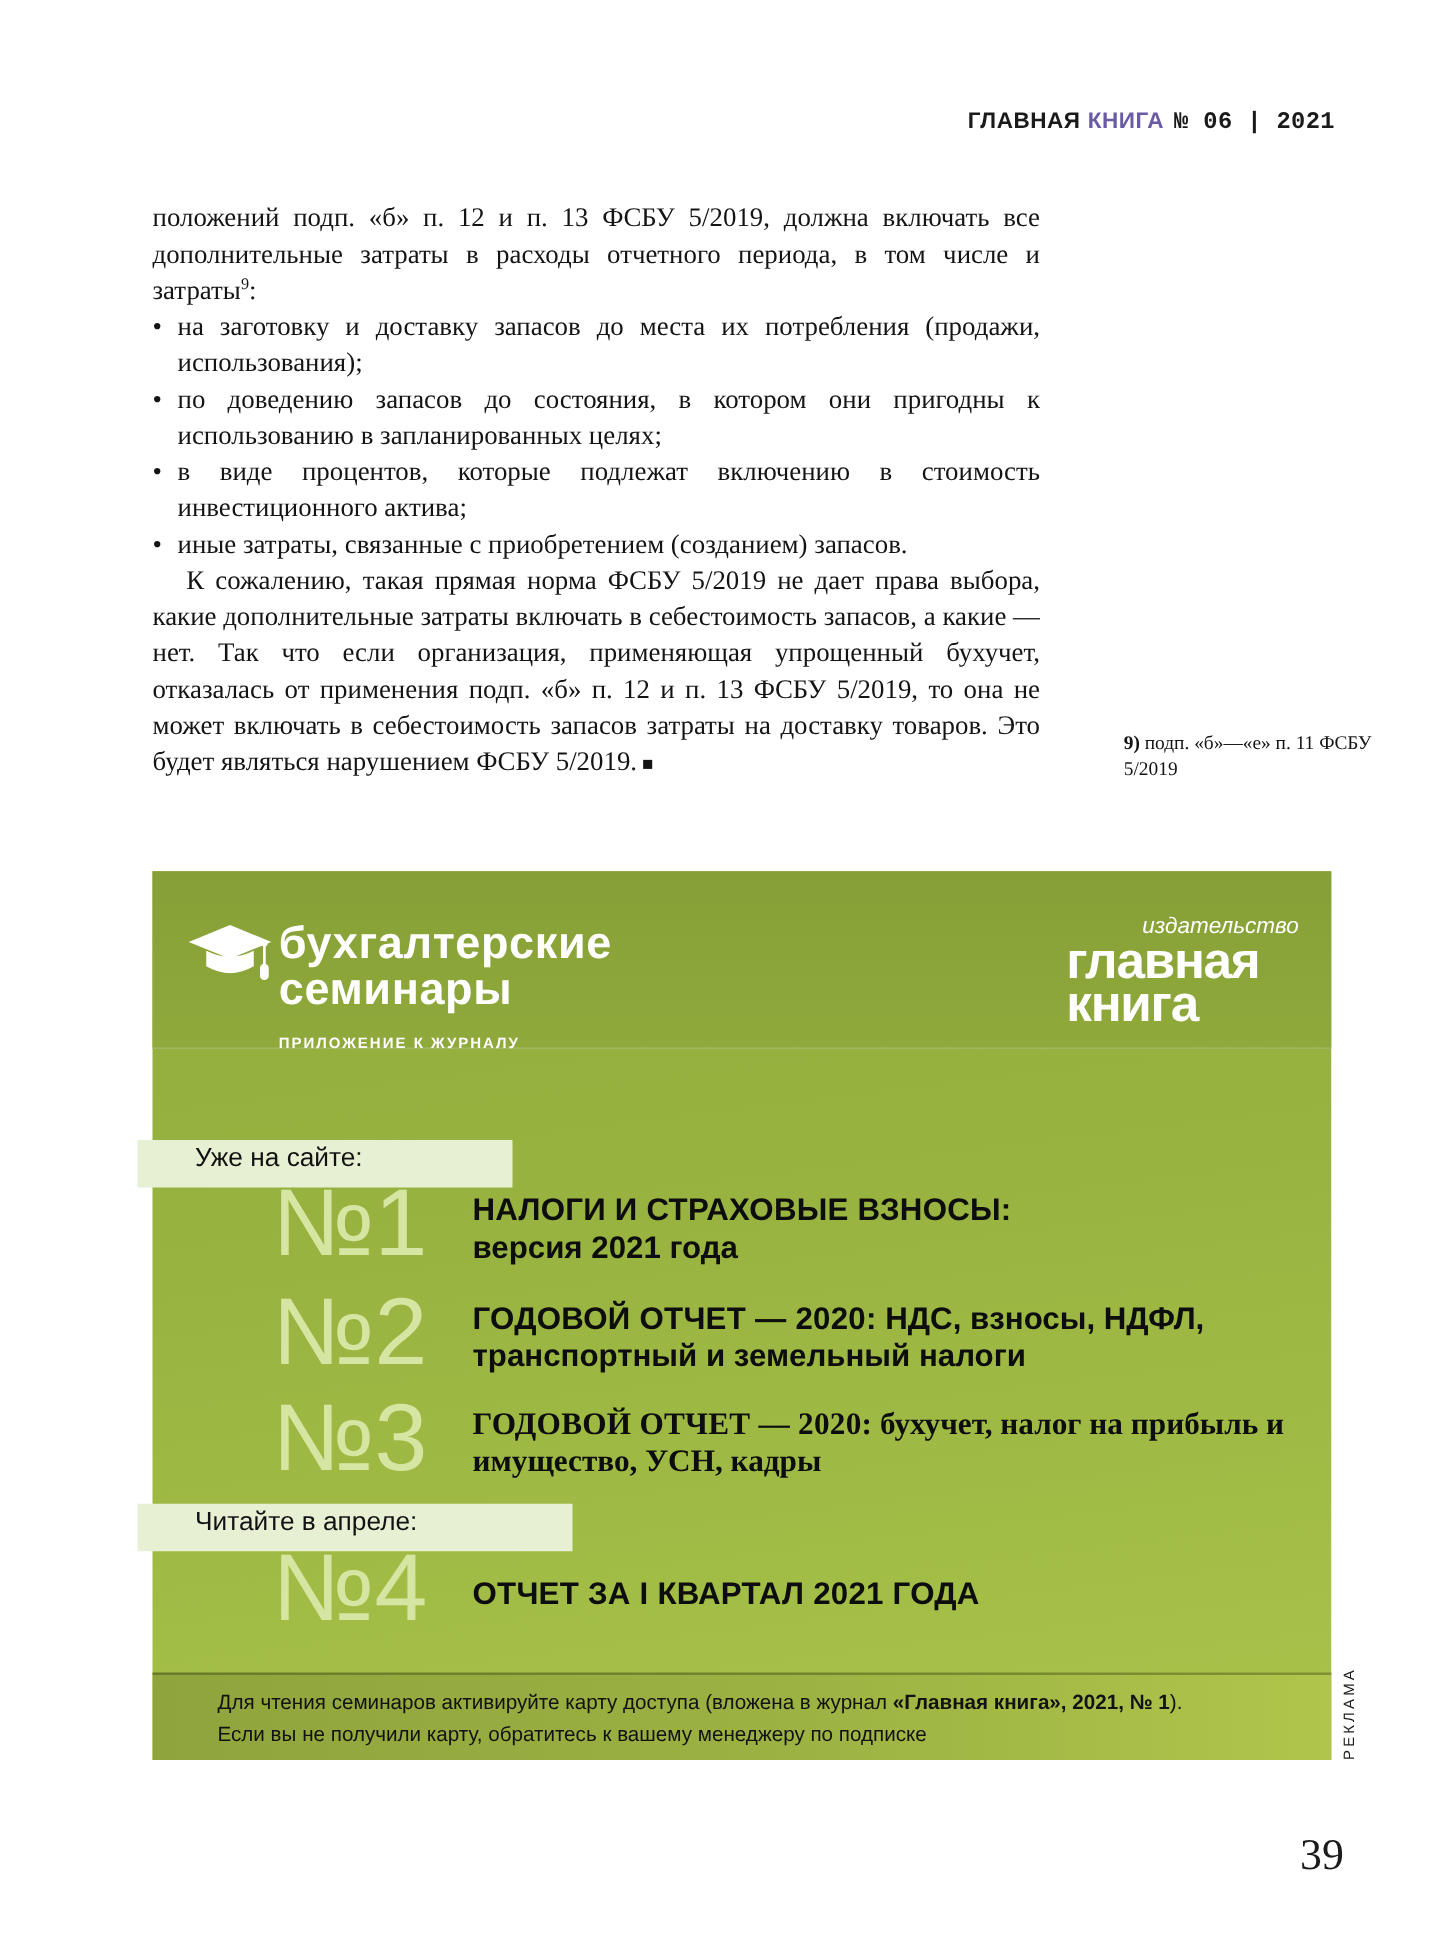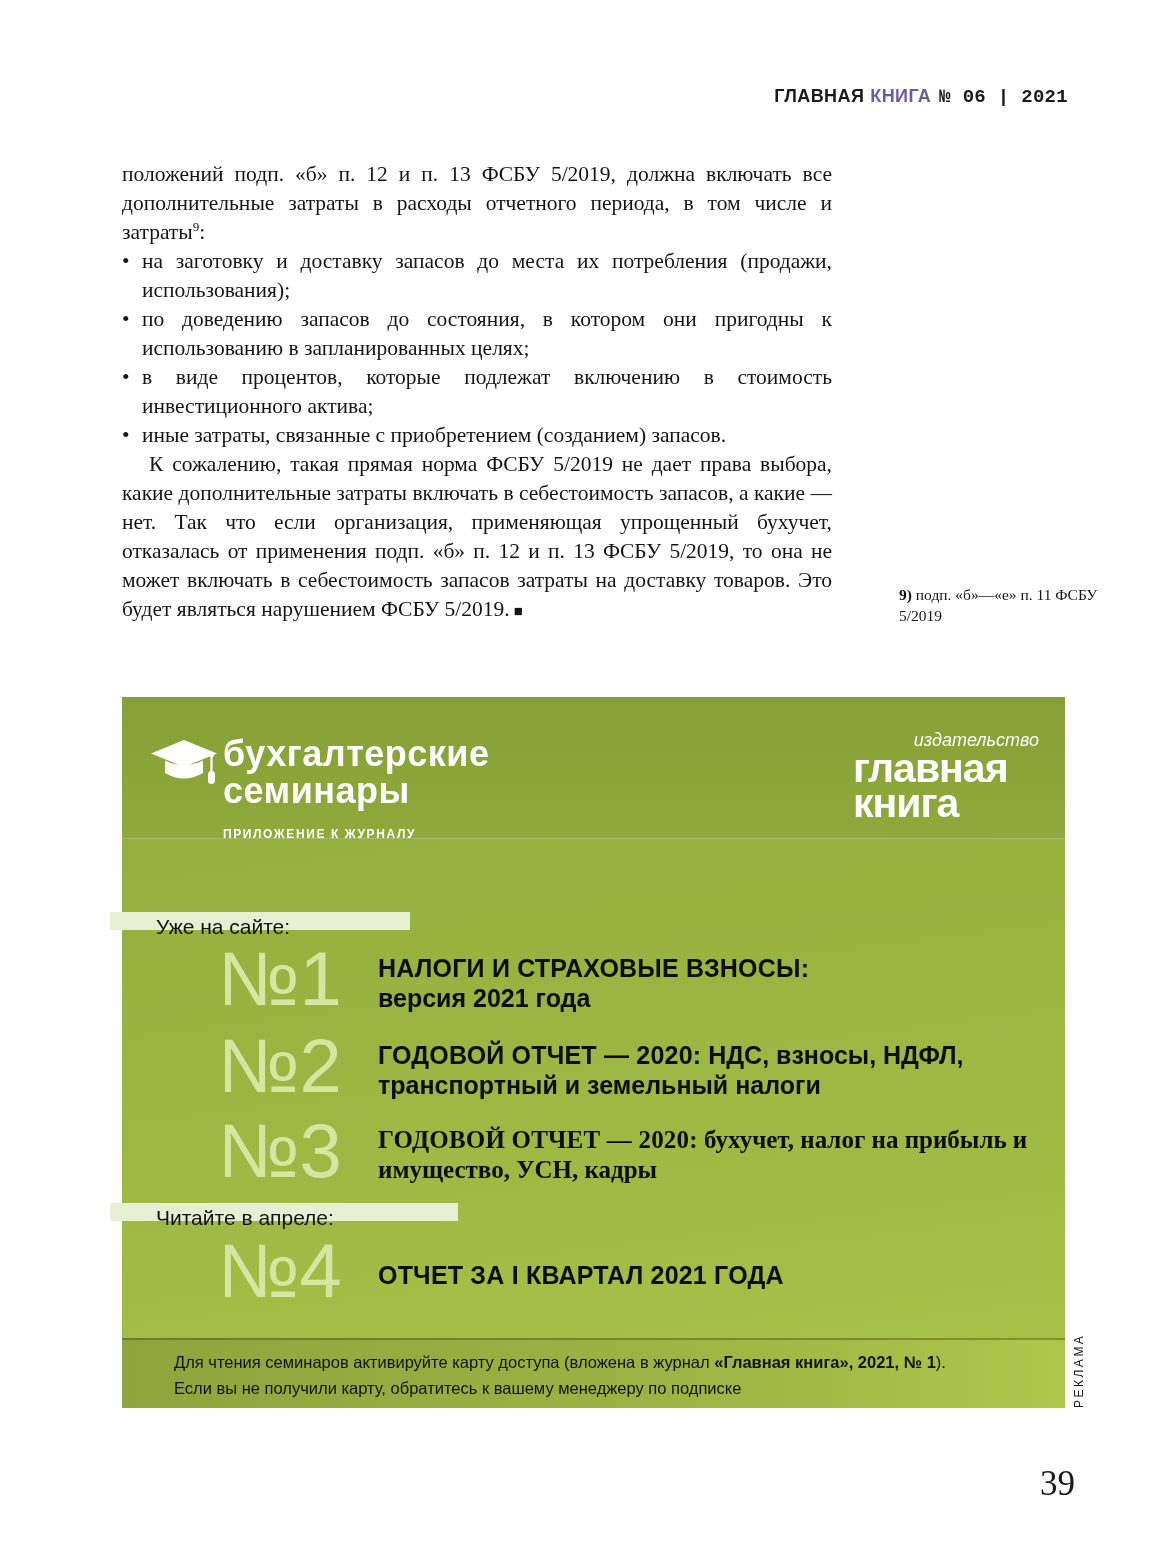--- a/index.html
+++ b/index.html
@@ -64,21 +64,21 @@
   .publisher .pub-big{font-weight:bold;font-size:41px;line-height:35px;letter-spacing:-1px;}
 
   .site-line{
     position:absolute;left:91px;top:158px;font-weight:bold;font-size:29px;
     white-space:nowrap;letter-spacing:.2px;
   }
   .site-line .arrow{font-weight:normal;margin:0 10px;}
 
   .pale-band{
     position:absolute;background:#e8f0d4;color:#121212;
-    font-size:21px;line-height:30px;height:18px;padding-left:46px;box-sizing:border-box;
+    font-size:21px;line-height:30px;height:38px;padding-left:46px;box-sizing:border-box;
     white-space:nowrap;
   }
   .band-now{left:-12px;top:215px;width:300px;}
   .band-april{left:-12px;top:506px;width:348px;}
 
   .item-num{
     position:absolute;left:96px;width:170px;color:#d5e6a3;
     font-size:76px;line-height:62px;font-weight:normal;white-space:nowrap;
   }
   .item-text{position:absolute;left:256px;width:664px;color:#0d0d0d;

